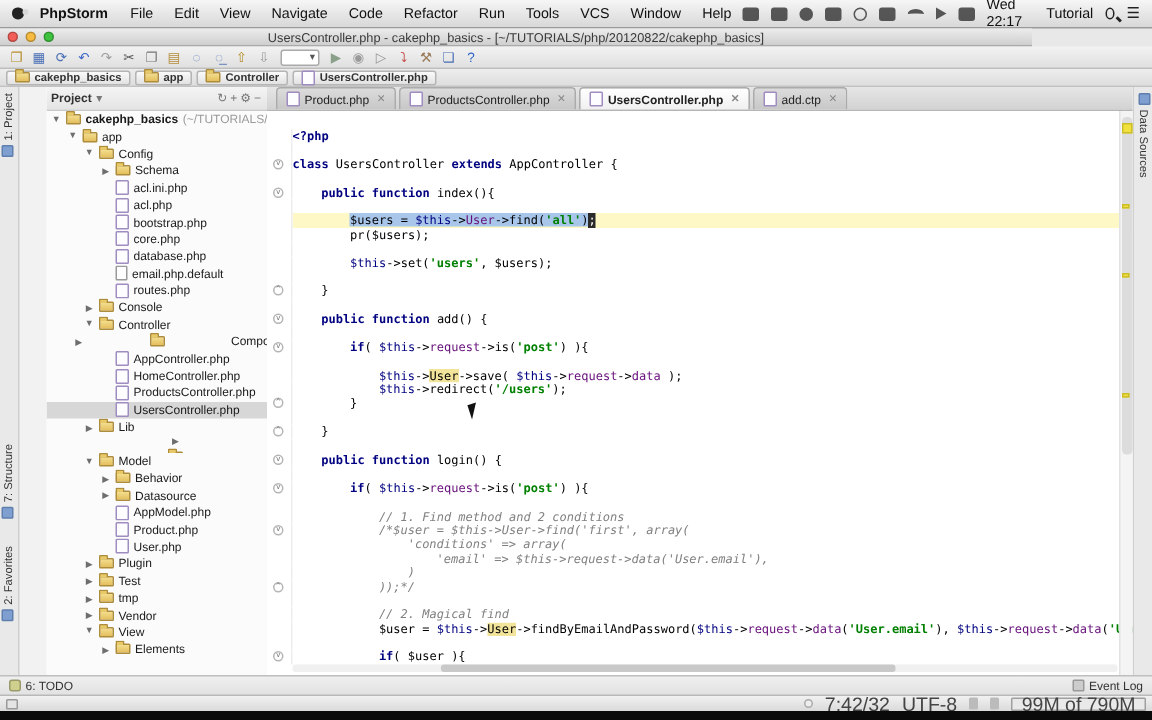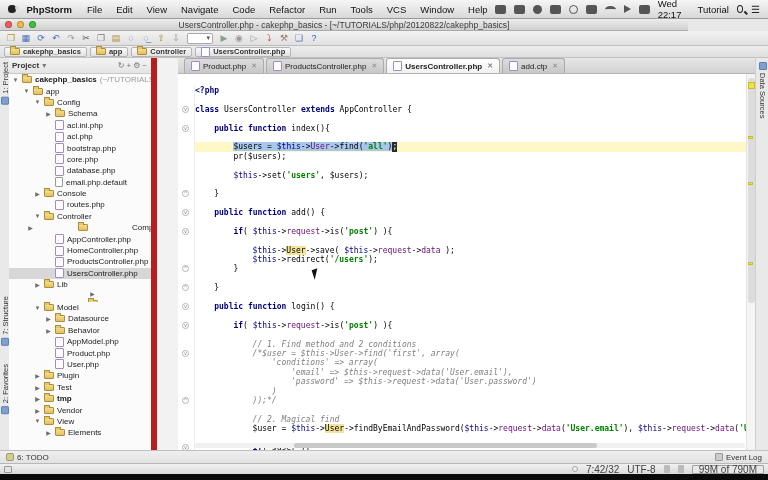--- a/index.html
+++ b/index.html
@@ -62,21 +62,21 @@
   
   #main { position:absolute; left:0; top:58px; width:768px; height:392px; background:#f2f2f2; }
   #stripe-left { position:absolute; left:0; top:0; width:13px; height:392px; background:#e9e9e9; border-right:1px solid #cfcfcf; }
   #stripe-right { position:absolute; right:0; top:0; width:13px; height:392px; background:#e9e9e9; border-left:1px solid #cfcfcf; }
   .vtab { position:absolute; font-size:7.5px; color:#333; white-space:nowrap; display:flex; align-items:center; gap:3px; }
   .vtab-l { left:1px; writing-mode:vertical-rl; transform:rotate(180deg); }
   .vtab-r { right:1px; writing-mode:vertical-rl; }
   .vtab .sq { width:8px; height:8px; background:#7f9fd0; border:1px solid #5f7fae; border-radius:1px; }
 
   
-  #project { position:absolute; left:9px; top:0; width:148px; height:392px; background:#fbfbfb; border-right:6px solid #b91c1c; overflow:hidden; }
+  #project { position:absolute; left:31px; top:0; width:148px; height:392px; background:#fbfbfb; border-right:1px solid #b91c1c; overflow:hidden; }
   #proj-head { height:16px; background:linear-gradient(#f4f4f4,#e4e4e4); border-bottom:1px solid #c9c9c9;
     display:flex; align-items:center; font-size:8px; font-weight:bold; color:#333; padding:0 3px; gap:2px; }
   #proj-head .spacer{flex:1;}
   .ph-ico { font-size:8px; color:#777; font-weight:normal; padding:0 1px; }
   #tree { font-size:8px; color:#1a1a1a; }
   .trow { height:11.4px; display:flex; align-items:center; gap:3px; white-space:nowrap; overflow:hidden; }
   .trow.sel { background:#d7d7d7; }
   .tarrow { width:7px; font-size:6px; color:#6e6e6e; text-align:center; flex:none; }
   .tsuffix { color:#9a9a9a; font-weight:normal; }
   .tbold { font-weight:bold; }
@@ -124,21 +124,21 @@
   
   #todobar { position:absolute; left:0; top:450px; width:768px; height:13px;
     background:linear-gradient(#efefef,#e2e2e2); border-top:1px solid #bfbfbf;
     display:flex; align-items:center; font-size:8px; color:#333; padding:0 6px; }
   #todobar .mini { width:8px; height:8px; background:#cfcf8e; border:1px solid #9a9a6a; border-radius:2px; margin-right:3px; }
   #todobar .mini2 { width:8px; height:8px; background:#cccccc; border:1px solid #999; border-radius:1px; margin-right:3px; }
   #todobar .right { margin-left:auto; display:flex; align-items:center; }
 
   #statusbar { position:absolute; left:0; top:463px; width:768px; height:11px;
     background:linear-gradient(#f1f1f1,#dadada); border-top:1px solid #b8b8b8;
-    display:flex; align-items:center; font-size:10px; color:#444; padding:0 4px; gap:8px; }
+    display:flex; align-items:center; font-size:13px; color:#444; padding:0 4px; gap:8px; }
   #statusbar .toggle { width:8px; height:7px; border:1px solid #999; background:#e4e4e4; border-radius:1px; }
   #statusbar .right { margin-left:auto; display:flex; align-items:center; gap:8px; }
   #statusbar .dot { width:6px; height:6px; border:1px solid #aaa; border-radius:50%; background:#eee; }
   #statusbar .ic { width:6px; height:8px; background:#bbb; border-radius:1px; }
   .mem { border:1px solid #a0a0a0; background:#e9e9e9; padding:0 6px; height:9px; line-height:8px; border-radius:1px; }
 
   #blackstrip { position:absolute; left:0; top:474px; width:768px; height:6px; background:#0a0a0a; }
 </style>
 </head>
 <body>
@@ -295,30 +295,30 @@
           <div class="trow" style="padding-left: 36px;">
             <span class="tarrow"></span>
             <span class="php-ico"></span>
             <span>database.php</span>
           </div>
           <div class="trow" style="padding-left: 36px;">
             <span class="tarrow"></span>
             <span class="file-ico"></span>
             <span>email.php.default</span>
           </div>
+          <div class="trow" style="padding-left: 36px;">
+            <span class="tarrow"></span>
+            <span class="php-ico"></span>
+            <span>routes.php</span>
+          </div>
           <div class="trow" style="padding-left: 25px;">
             <span class="tarrow">▶</span>
             <span class="folder-ico"></span>
             <span>Console</span>
           </div>
-          <div class="trow" style="padding-left: 36px;">
-            <span class="tarrow"></span>
-            <span class="php-ico"></span>
-            <span>routes.php</span>
-          </div>
           <div class="trow" style="padding-left: 25px;">
             <span class="tarrow">▼</span>
             <span class="folder-ico"></span>
             <span>Controller</span>
           </div>
           <div class="trow" style="padding-left: 18px; gap: 44px;">
             <span class="tarrow">▶</span>
             <span class="folder-ico"></span>
             <span>Component</span>
           </div>
@@ -353,28 +353,28 @@
             <span>Locale</span>
           </div>
           <div class="trow" style="padding-left: 25px;">
             <span class="tarrow">▼</span>
             <span class="folder-ico"></span>
             <span>Model</span>
           </div>
           <div class="trow" style="padding-left: 36px;">
             <span class="tarrow">▶</span>
             <span class="folder-ico"></span>
+            <span>Behavior</span>
+          </div>
+          <div class="trow" style="padding-left: 36px;">
+            <span class="tarrow">▶</span>
+            <span class="folder-ico"></span>
             <span>Datasource</span>
           </div>
           <div class="trow" style="padding-left: 36px;">
-            <span class="tarrow">▶</span>
-            <span class="folder-ico"></span>
-            <span>Behavior</span>
-          </div>
-          <div class="trow" style="padding-left: 36px;">
             <span class="tarrow"></span>
             <span class="php-ico"></span>
             <span>AppModel.php</span>
           </div>
           <div class="trow" style="padding-left: 36px;">
             <span class="tarrow"></span>
             <span class="php-ico"></span>
             <span>Product.php</span>
           </div>
           <div class="trow" style="padding-left: 36px;">
@@ -385,21 +385,21 @@
           <div class="trow" style="padding-left: 25px;">
             <span class="tarrow">▶</span>
             <span class="folder-ico"></span>
             <span>Plugin</span>
           </div>
           <div class="trow" style="padding-left: 25px;">
             <span class="tarrow">▶</span>
             <span class="folder-ico"></span>
             <span>Test</span>
           </div>
-          <div class="trow" style="padding-left: 25px; font-weight: bold;">
+          <div class="trow" style="padding-left: 25px;">
             <span class="tarrow">▶</span>
             <span class="folder-ico"></span>
             <span>tmp</span>
           </div>
           <div class="trow" style="padding-left: 25px;">
             <span class="tarrow">▶</span>
             <span class="folder-ico"></span>
             <span>Vendor</span>
           </div>
           <div class="trow" style="padding-left: 25px;">
@@ -469,21 +469,20 @@
             <div class="cline"><span class="gut"><span class="fold">^</span></span><span class="ctext" style="padding-left: 19.2px;"><span class="tk-v">}</span></span></div>
             <div class="cline"><span class="gut"></span><span class="ctext" style="padding-left: 19.2px;"></span></div>
             <div class="cline"><span class="gut"><span class="fold">v</span></span><span class="ctext" style="padding-left: 19.2px;"><span class="tk-k">public function </span><span class="tk-v">login() {</span></span></div>
             <div class="cline"><span class="gut"></span><span class="ctext" style="padding-left: 19.2px;"></span></div>
             <div class="cline"><span class="gut"><span class="fold">v</span></span><span class="ctext" style="padding-left: 38.4px;"><span class="tk-k">if</span><span class="tk-v">( </span><span class="tk-t">$this</span><span class="tk-v">-&gt;</span><span class="tk-f">request</span><span class="tk-v">-&gt;is(</span><span class="tk-s">'post'</span><span class="tk-v">) ){</span></span></div>
             <div class="cline"><span class="gut"></span><span class="ctext" style="padding-left: 38.4px;"></span></div>
             <div class="cline"><span class="gut"></span><span class="ctext" style="padding-left: 57.6px;"><span class="tk-c">// 1. Find method and 2 conditions</span></span></div>
             <div class="cline"><span class="gut"><span class="fold">v</span></span><span class="ctext" style="padding-left: 57.6px;"><span class="tk-c">/*$user = $this-&gt;User-&gt;find('first', array(</span></span></div>
             <div class="cline"><span class="gut"></span><span class="ctext" style="padding-left: 76.8px;"><span class="tk-c">'conditions' =&gt; array(</span></span></div>
             <div class="cline"><span class="gut"></span><span class="ctext" style="padding-left: 96px;"><span class="tk-c">'email' =&gt; $this-&gt;request-&gt;data('User.email'),</span></span></div>
-            <div class="cline"><span class="gut"></span><span class="ctext" style="padding-left: 96px;"><span class="tk-c">'password' =&gt; $this-&gt;request-&gt;data('User.password')</span></span></div>
             <div class="cline"><span class="gut"></span><span class="ctext" style="padding-left: 76.8px;"><span class="tk-c">)</span></span></div>
             <div class="cline"><span class="gut"><span class="fold">^</span></span><span class="ctext" style="padding-left: 57.6px;"><span class="tk-c">));*/</span></span></div>
             <div class="cline"><span class="gut"></span><span class="ctext" style="padding-left: 57.6px;"></span></div>
             <div class="cline"><span class="gut"></span><span class="ctext" style="padding-left: 57.6px;"><span class="tk-c">// 2. Magical find</span></span></div>
             <div class="cline"><span class="gut"></span><span class="ctext" style="padding-left: 57.6px;"><span class="tk-v">$user = </span><span class="tk-t">$this</span><span class="tk-v">-&gt;</span><span class="tk-hl">User</span><span class="tk-v">-&gt;findByEmailAndPassword(</span><span class="tk-t">$this</span><span class="tk-v">-&gt;</span><span class="tk-f">request</span><span class="tk-v">-&gt;</span><span class="tk-f">data</span><span class="tk-v">(</span><span class="tk-s">'User.email'</span><span class="tk-v">), </span><span class="tk-t">$this</span><span class="tk-v">-&gt;</span><span class="tk-f">request</span><span class="tk-v">-&gt;</span><span class="tk-f">data</span><span class="tk-v">(</span><span class="tk-s">'User.password'</span></span></div>
             <div class="cline"><span class="gut"></span><span class="ctext" style="padding-left: 57.6px;"></span></div>
             <div class="cline"><span class="gut"><span class="fold">v</span></span><span class="ctext" style="padding-left: 57.6px;"><span class="tk-k">if</span><span class="tk-v">( $user ){</span></span></div>
           </div>
         <div id="hscroll">
             <div id="hthumb"></div>

